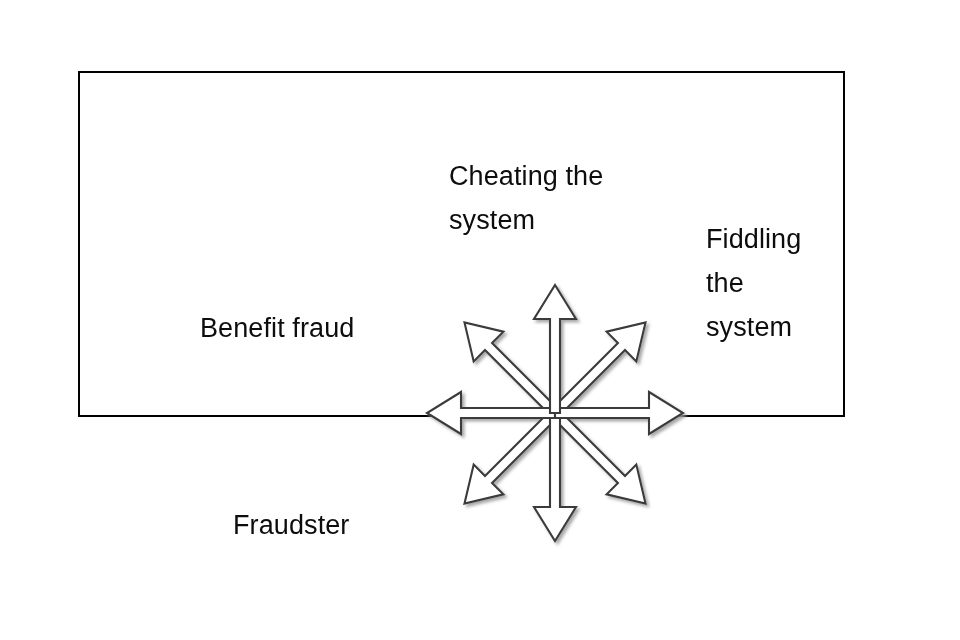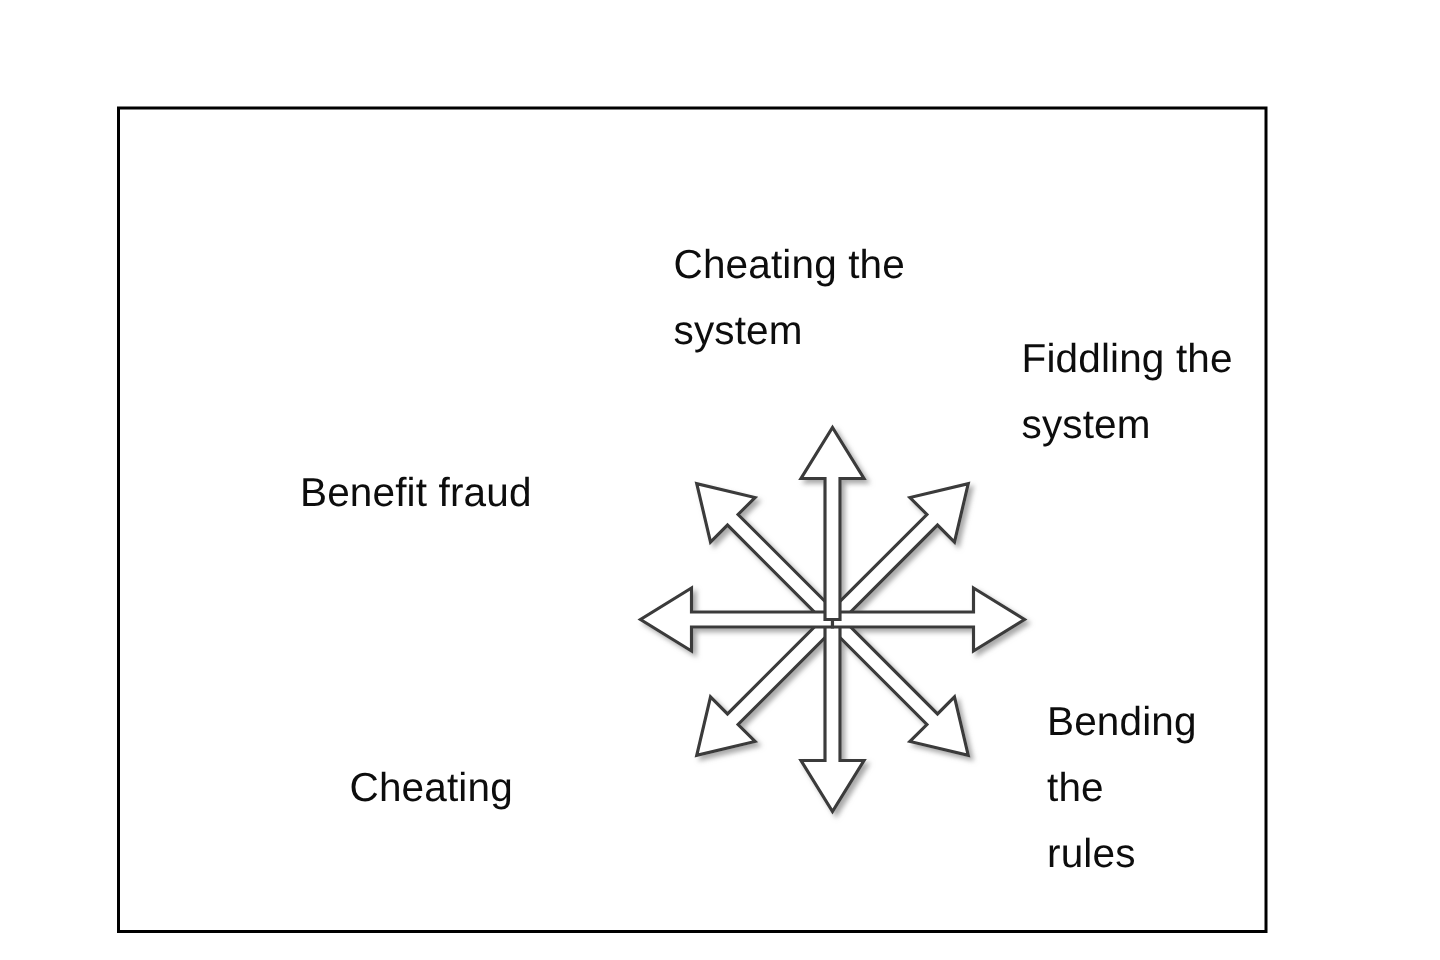--- a/index.html
+++ b/index.html
@@ -16,21 +16,21 @@
     overflow: hidden;
     font-family: "Liberation Sans", "DejaVu Sans", sans-serif;
   }
 
   
   #frame {
     position: absolute;
     left: 78px;
     top: 71px;
     width: 767px;
-    height: 551px;
+    height: 346px;
     box-sizing: border-box;
     border: 2px solid #000000;
     background: #ffffff;
   }
 
   
   #arrow-star {
     position: absolute;
     left: 325px;
     top: 190px;
@@ -46,21 +46,21 @@
   
   .label {
     position: absolute;
     color: #0d0d0d;
     font-size: 27px;
     line-height: 44px;
     white-space: pre-line;
     letter-spacing: 0.1px;
   }
   .label.lbl-cheating  { left: 369px; top:  81px; }
-  .label.lbl-fiddling  { left: 601px; top: 144px; }
+  .label.lbl-fiddling  { left: 626px; top: 144px; }
   .label.lbl-benefit   { left: 120px; top: 214px; margin-top: 19px; }
   .label.lbl-bending   { left: 618px; top: 386px; }
   .label.lbl-fraudster { left: 153px; top: 430px; }
   .label.lbl-benefits  { left: 353px; top: 503px; }
 </style>
 </head>
 <body>
 
 <div id="canvas">
 
@@ -106,20 +106,18 @@
     </div>
 
     <div class="label lbl-cheating">Cheating the
 system</div>
 
     <div class="label lbl-fiddling">Fiddling the
 system</div>
 
     <div class="label lbl-benefit">Benefit fraud</div>
 
-    <div class="label lbl-bending">Bending the
-rules</div>
 
-    <div class="label lbl-fraudster">Cheating</div>
+    <div class="label lbl-fraudster">Fraudster</div>
 
 
   </div>
 </div>
 
 </body></html>

